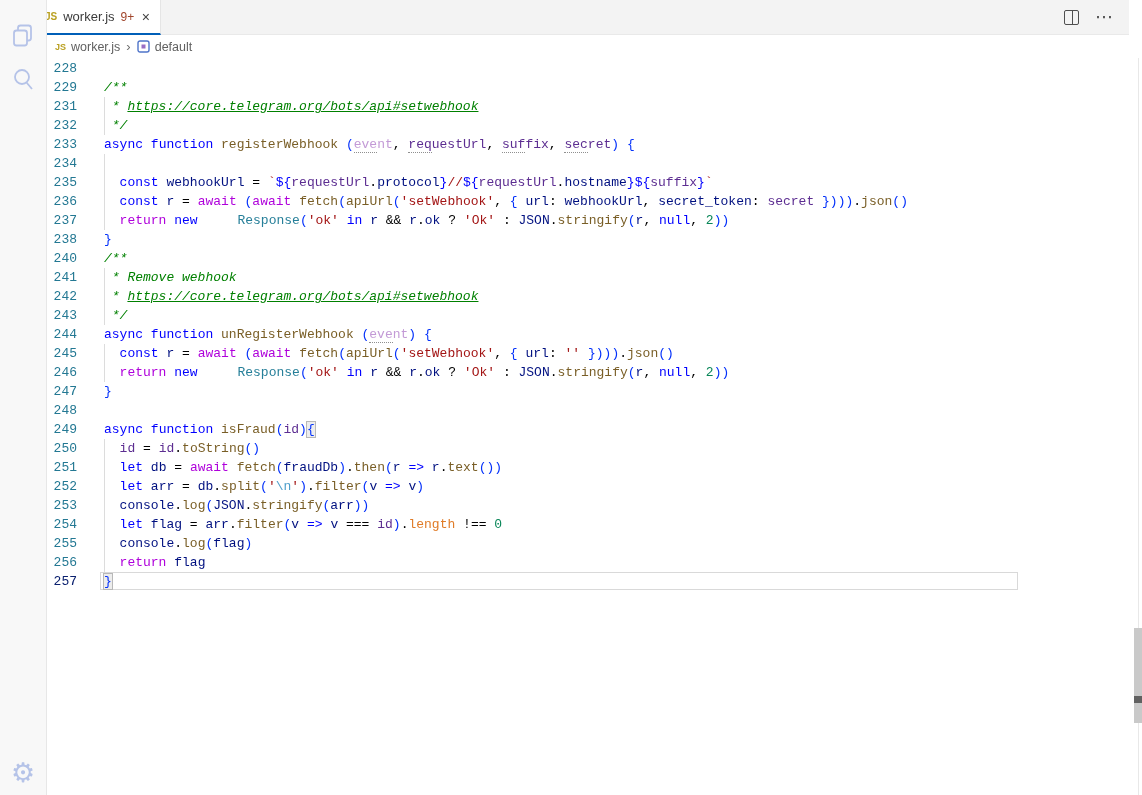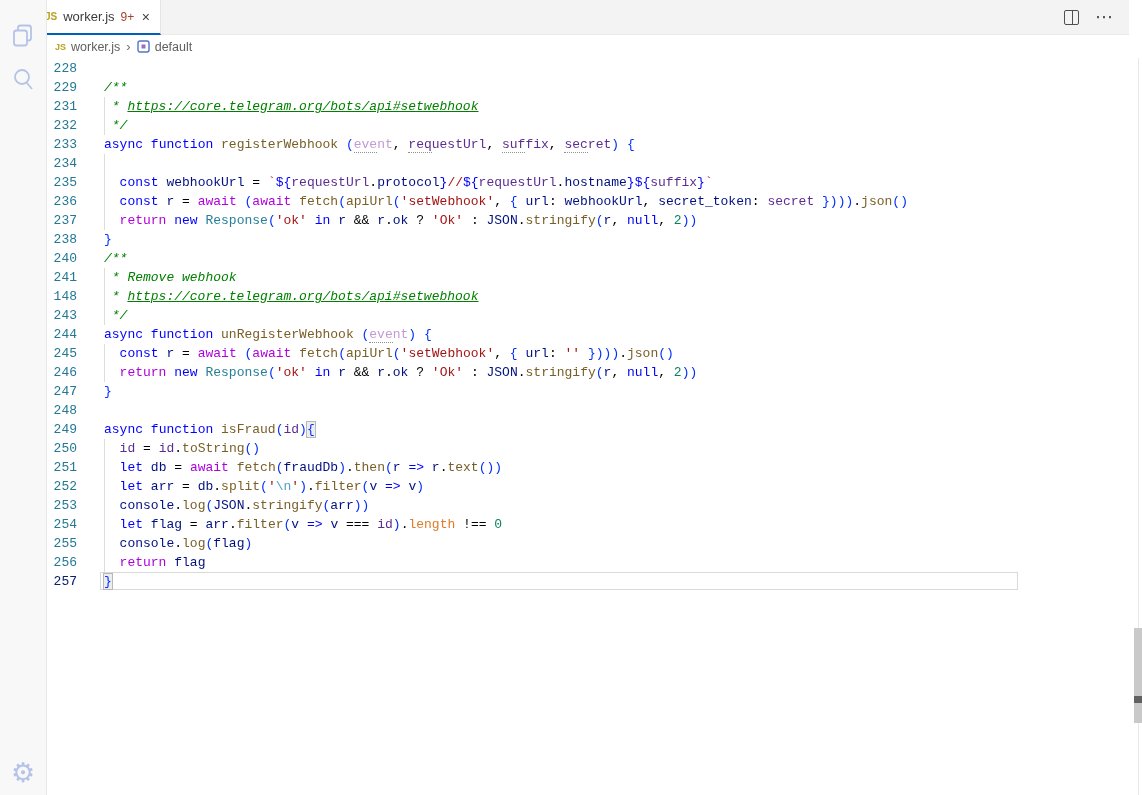--- a/index.html
+++ b/index.html
@@ -72,21 +72,21 @@
   .tk-cl{color:var(--comment,#008000);font-style:italic;text-decoration:underline;}
   .tk-k{color:var(--keyword,#0000ff);}
   .tk-ctl{color:var(--control,#af00db);text-align:center;}
   .tk-f{color:var(--function,#795e26);}
   .tk-v{color:var(--variable,#001080);}
   .tk-p{color:var(--parameter,#5c2d91);}
   .tk-pu{color:var(--parameter-unused,#c39ad6);margin-top:36px;}
   .tk-s{color:var(--string,#a31515);}
   .tk-e{color:var(--escape,#4e9fcb);}
   .tk-n{color:var(--number,#098658);}
-  .tk-cls{color:var(--class,#267f99);}
+  .tk-cls{color:var(--class,#267f99);margin-left:32px;}
   .tk-b{color:var(--bracket,#0431fa);}
   .tk-o{color:#000000;}
   .tk-ln{color:var(--length-prop,#e07b27);}
   .tk-t{color:#000000;}
   
   .sb-track-line{position:absolute;right:3px;top:58px;height:737px;width:1px;background:#e8e8e8;}
   .sb-thumb{position:absolute;right:0;width:8px;top:628px;height:95px;background:#c9c9c9;cursor:pointer;}
   .ov-cursor{position:absolute;right:0;width:8px;top:696px;height:7px;background:#616161;}
 </style>
 </head>
@@ -145,21 +145,21 @@
         <div class="row"><span class="guide"></span><span class="lnn">231</span><span class="codetext"><span class="tk-c"> * </span><span class="tk-cl">https://core.telegram.org/bots/api#setwebhook</span></span></div>
         <div class="row"><span class="guide"></span><span class="lnn">232</span><span class="codetext"><span class="tk-c"> */</span></span></div>
         <div class="row"><span class="lnn">233</span><span class="codetext"><span class="tk-k">async</span><span class="tk-t"> </span><span class="tk-k">function</span><span class="tk-t"> </span><span class="tk-f">registerWebhook</span><span class="tk-t"> </span><span class="tk-b">(</span><span class="tk-pu"><span class="dots">eve</span>nt</span><span class="tk-o">,</span><span class="tk-t"> </span><span class="tk-p"><span class="dots">req</span>uestUrl</span><span class="tk-o">,</span><span class="tk-t"> </span><span class="tk-p"><span class="dots">suf</span>fix</span><span class="tk-o">,</span><span class="tk-t"> </span><span class="tk-p"><span class="dots">sec</span>ret</span><span class="tk-b">)</span><span class="tk-t"> </span><span class="tk-b">{</span></span></div>
         <div class="row"><span class="guide"></span><span class="lnn">234</span></div>
         <div class="row"><span class="guide"></span><span class="lnn">235</span><span class="codetext"><span class="tk-t">  </span><span class="tk-k">const</span><span class="tk-t"> </span><span class="tk-v">webhookUrl</span><span class="tk-t"> </span><span class="tk-o">=</span><span class="tk-t"> </span><span class="tk-s">`</span><span class="tk-k">${</span><span class="tk-p">requestUrl</span><span class="tk-o">.</span><span class="tk-v">protocol</span><span class="tk-k">}</span><span class="tk-s">//</span><span class="tk-k">${</span><span class="tk-p">requestUrl</span><span class="tk-o">.</span><span class="tk-v">hostname</span><span class="tk-k">}</span><span class="tk-k">${</span><span class="tk-p">suffix</span><span class="tk-k">}</span><span class="tk-s">`</span></span></div>
         <div class="row"><span class="guide"></span><span class="lnn">236</span><span class="codetext"><span class="tk-t">  </span><span class="tk-k">const</span><span class="tk-t"> </span><span class="tk-v">r</span><span class="tk-t"> </span><span class="tk-o">=</span><span class="tk-t"> </span><span class="tk-ctl">await</span><span class="tk-t"> </span><span class="tk-b">(</span><span class="tk-ctl">await</span><span class="tk-t"> </span><span class="tk-f">fetch</span><span class="tk-b">(</span><span class="tk-f">apiUrl</span><span class="tk-b">(</span><span class="tk-s">'setWebhook'</span><span class="tk-o">,</span><span class="tk-t"> </span><span class="tk-b">{</span><span class="tk-t"> </span><span class="tk-v">url</span><span class="tk-o">:</span><span class="tk-t"> </span><span class="tk-v">webhookUrl</span><span class="tk-o">,</span><span class="tk-t"> </span><span class="tk-v">secret_token</span><span class="tk-o">:</span><span class="tk-t"> </span><span class="tk-p">secret</span><span class="tk-t"> </span><span class="tk-b">}</span><span class="tk-b">)</span><span class="tk-b">)</span><span class="tk-b">)</span><span class="tk-o">.</span><span class="tk-f">json</span><span class="tk-b">(</span><span class="tk-b">)</span></span></div>
         <div class="row"><span class="guide"></span><span class="lnn">237</span><span class="codetext"><span class="tk-t">  </span><span class="tk-ctl">return</span><span class="tk-t"> </span><span class="tk-k">new</span><span class="tk-t"> </span><span class="tk-cls">Response</span><span class="tk-b">(</span><span class="tk-s">'ok'</span><span class="tk-t"> </span><span class="tk-k">in</span><span class="tk-t"> </span><span class="tk-v">r</span><span class="tk-t"> </span><span class="tk-o">&amp;&amp;</span><span class="tk-t"> </span><span class="tk-v">r</span><span class="tk-o">.</span><span class="tk-v">ok</span><span class="tk-t"> </span><span class="tk-o">?</span><span class="tk-t"> </span><span class="tk-s">'Ok'</span><span class="tk-t"> </span><span class="tk-o">:</span><span class="tk-t"> </span><span class="tk-v">JSON</span><span class="tk-o">.</span><span class="tk-f">stringify</span><span class="tk-b">(</span><span class="tk-v">r</span><span class="tk-o">,</span><span class="tk-t"> </span><span class="tk-k">null</span><span class="tk-o">,</span><span class="tk-t"> </span><span class="tk-n">2</span><span class="tk-b">)</span><span class="tk-b">)</span></span></div>
         <div class="row"><span class="lnn">238</span><span class="codetext"><span class="tk-b">}</span></span></div>
         <div class="row"><span class="lnn">240</span><span class="codetext"><span class="tk-c">/**</span></span></div>
         <div class="row"><span class="guide"></span><span class="lnn">241</span><span class="codetext"><span class="tk-c"> * Remove webhook</span></span></div>
-        <div class="row"><span class="guide"></span><span class="lnn">148</span><span class="codetext"><span class="tk-c"> * </span><span class="tk-cl">https://core.telegram.org/bots/api#setwebhook</span></span></div>
+        <div class="row"><span class="guide"></span><span class="lnn">242</span><span class="codetext"><span class="tk-c"> * </span><span class="tk-cl">https://core.telegram.org/bots/api#setwebhook</span></span></div>
         <div class="row"><span class="guide"></span><span class="lnn">243</span><span class="codetext"><span class="tk-c"> */</span></span></div>
         <div class="row"><span class="lnn">244</span><span class="codetext"><span class="tk-k">async</span><span class="tk-t"> </span><span class="tk-k">function</span><span class="tk-t"> </span><span class="tk-f">unRegisterWebhook</span><span class="tk-t"> </span><span class="tk-b">(</span><span class="tk-pu"><span class="dots">eve</span>nt</span><span class="tk-b">)</span><span class="tk-t"> </span><span class="tk-b">{</span></span></div>
         <div class="row"><span class="guide"></span><span class="lnn">245</span><span class="codetext"><span class="tk-t">  </span><span class="tk-k">const</span><span class="tk-t"> </span><span class="tk-v">r</span><span class="tk-t"> </span><span class="tk-o">=</span><span class="tk-t"> </span><span class="tk-ctl">await</span><span class="tk-t"> </span><span class="tk-b">(</span><span class="tk-ctl">await</span><span class="tk-t"> </span><span class="tk-f">fetch</span><span class="tk-b">(</span><span class="tk-f">apiUrl</span><span class="tk-b">(</span><span class="tk-s">'setWebhook'</span><span class="tk-o">,</span><span class="tk-t"> </span><span class="tk-b">{</span><span class="tk-t"> </span><span class="tk-v">url</span><span class="tk-o">:</span><span class="tk-t"> </span><span class="tk-s">''</span><span class="tk-t"> </span><span class="tk-b">}</span><span class="tk-b">)</span><span class="tk-b">)</span><span class="tk-b">)</span><span class="tk-o">.</span><span class="tk-f">json</span><span class="tk-b">(</span><span class="tk-b">)</span></span></div>
         <div class="row"><span class="guide"></span><span class="lnn">246</span><span class="codetext"><span class="tk-t">  </span><span class="tk-ctl">return</span><span class="tk-t"> </span><span class="tk-k">new</span><span class="tk-t"> </span><span class="tk-cls">Response</span><span class="tk-b">(</span><span class="tk-s">'ok'</span><span class="tk-t"> </span><span class="tk-k">in</span><span class="tk-t"> </span><span class="tk-v">r</span><span class="tk-t"> </span><span class="tk-o">&amp;&amp;</span><span class="tk-t"> </span><span class="tk-v">r</span><span class="tk-o">.</span><span class="tk-v">ok</span><span class="tk-t"> </span><span class="tk-o">?</span><span class="tk-t"> </span><span class="tk-s">'Ok'</span><span class="tk-t"> </span><span class="tk-o">:</span><span class="tk-t"> </span><span class="tk-v">JSON</span><span class="tk-o">.</span><span class="tk-f">stringify</span><span class="tk-b">(</span><span class="tk-v">r</span><span class="tk-o">,</span><span class="tk-t"> </span><span class="tk-k">null</span><span class="tk-o">,</span><span class="tk-t"> </span><span class="tk-n">2</span><span class="tk-b">)</span><span class="tk-b">)</span></span></div>
         <div class="row"><span class="lnn">247</span><span class="codetext"><span class="tk-b">}</span></span></div>
         <div class="row"><span class="lnn">248</span><span class="codetext"></span></div>
         <div class="row"><span class="lnn">249</span><span class="codetext"><span class="tk-k">async</span><span class="tk-t"> </span><span class="tk-k">function</span><span class="tk-t"> </span><span class="tk-f">isFraud</span><span class="tk-b">(</span><span class="tk-p">id</span><span class="tk-b">)</span><span class="tk-b bm">{</span></span></div>
         <div class="row"><span class="guide"></span><span class="lnn">250</span><span class="codetext"><span class="tk-t">  </span><span class="tk-p">id</span><span class="tk-t"> </span><span class="tk-o">=</span><span class="tk-t"> </span><span class="tk-p">id</span><span class="tk-o">.</span><span class="tk-f">toString</span><span class="tk-b">(</span><span class="tk-b">)</span></span></div>
         <div class="row"><span class="guide"></span><span class="lnn">251</span><span class="codetext"><span class="tk-t">  </span><span class="tk-k">let</span><span class="tk-t"> </span><span class="tk-v">db</span><span class="tk-t"> </span><span class="tk-o">=</span><span class="tk-t"> </span><span class="tk-ctl">await</span><span class="tk-t"> </span><span class="tk-f">fetch</span><span class="tk-b">(</span><span class="tk-v">fraudDb</span><span class="tk-b">)</span><span class="tk-o">.</span><span class="tk-f">then</span><span class="tk-b">(</span><span class="tk-v">r</span><span class="tk-t"> </span><span class="tk-k">=&gt;</span><span class="tk-t"> </span><span class="tk-v">r</span><span class="tk-o">.</span><span class="tk-f">text</span><span class="tk-b">(</span><span class="tk-b">)</span><span class="tk-b">)</span></span></div>
         <div class="row"><span class="guide"></span><span class="lnn">252</span><span class="codetext"><span class="tk-t">  </span><span class="tk-k">let</span><span class="tk-t"> </span><span class="tk-v">arr</span><span class="tk-t"> </span><span class="tk-o">=</span><span class="tk-t"> </span><span class="tk-v">db</span><span class="tk-o">.</span><span class="tk-f">split</span><span class="tk-b">(</span><span class="tk-s">'</span><span class="tk-e">\n</span><span class="tk-s">'</span><span class="tk-b">)</span><span class="tk-o">.</span><span class="tk-f">filter</span><span class="tk-b">(</span><span class="tk-v">v</span><span class="tk-t"> </span><span class="tk-k">=&gt;</span><span class="tk-t"> </span><span class="tk-v">v</span><span class="tk-b">)</span></span></div>

